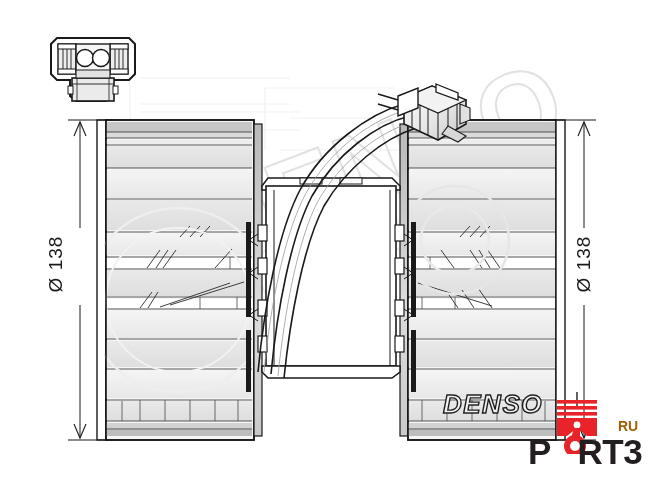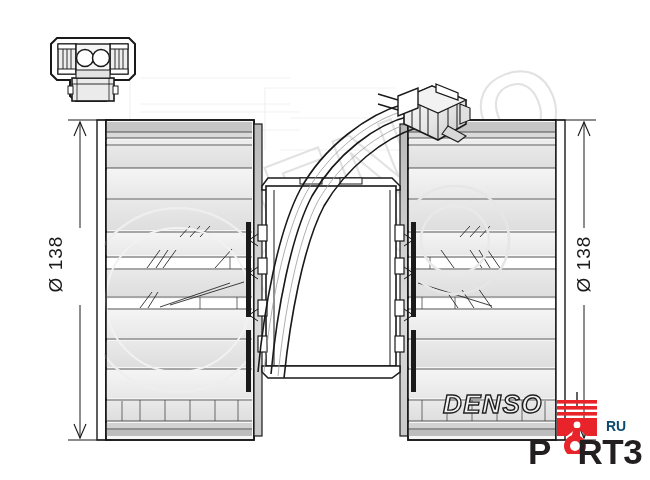--- a/index.html
+++ b/index.html
@@ -82,25 +82,25 @@
     font-family:"Liberation Sans", sans-serif;
     font-weight:bold;
     font-size:35px;
     letter-spacing:-0.5px;
     color:#231f20;
     white-space:nowrap;
   }
   #logo-text .gap{ color:transparent; }
   #logo-ru{
     position:absolute;
-    left:78px;top:22px;
+    left:90px;top:22px;
     font-family:"Liberation Sans", sans-serif;
     font-weight:bold;
     font-size:14px;
-    color:#0c4a6e;
+    color:#a16207;
     letter-spacing:0px;
   }
   #logo-piston{position:absolute;left:23px;top:-4px;}
 </style>
 </head>
 <body>
 
 <div id="stage">
 
   <svg width="650" height="480" style="position:absolute;left:0;top:0;">

